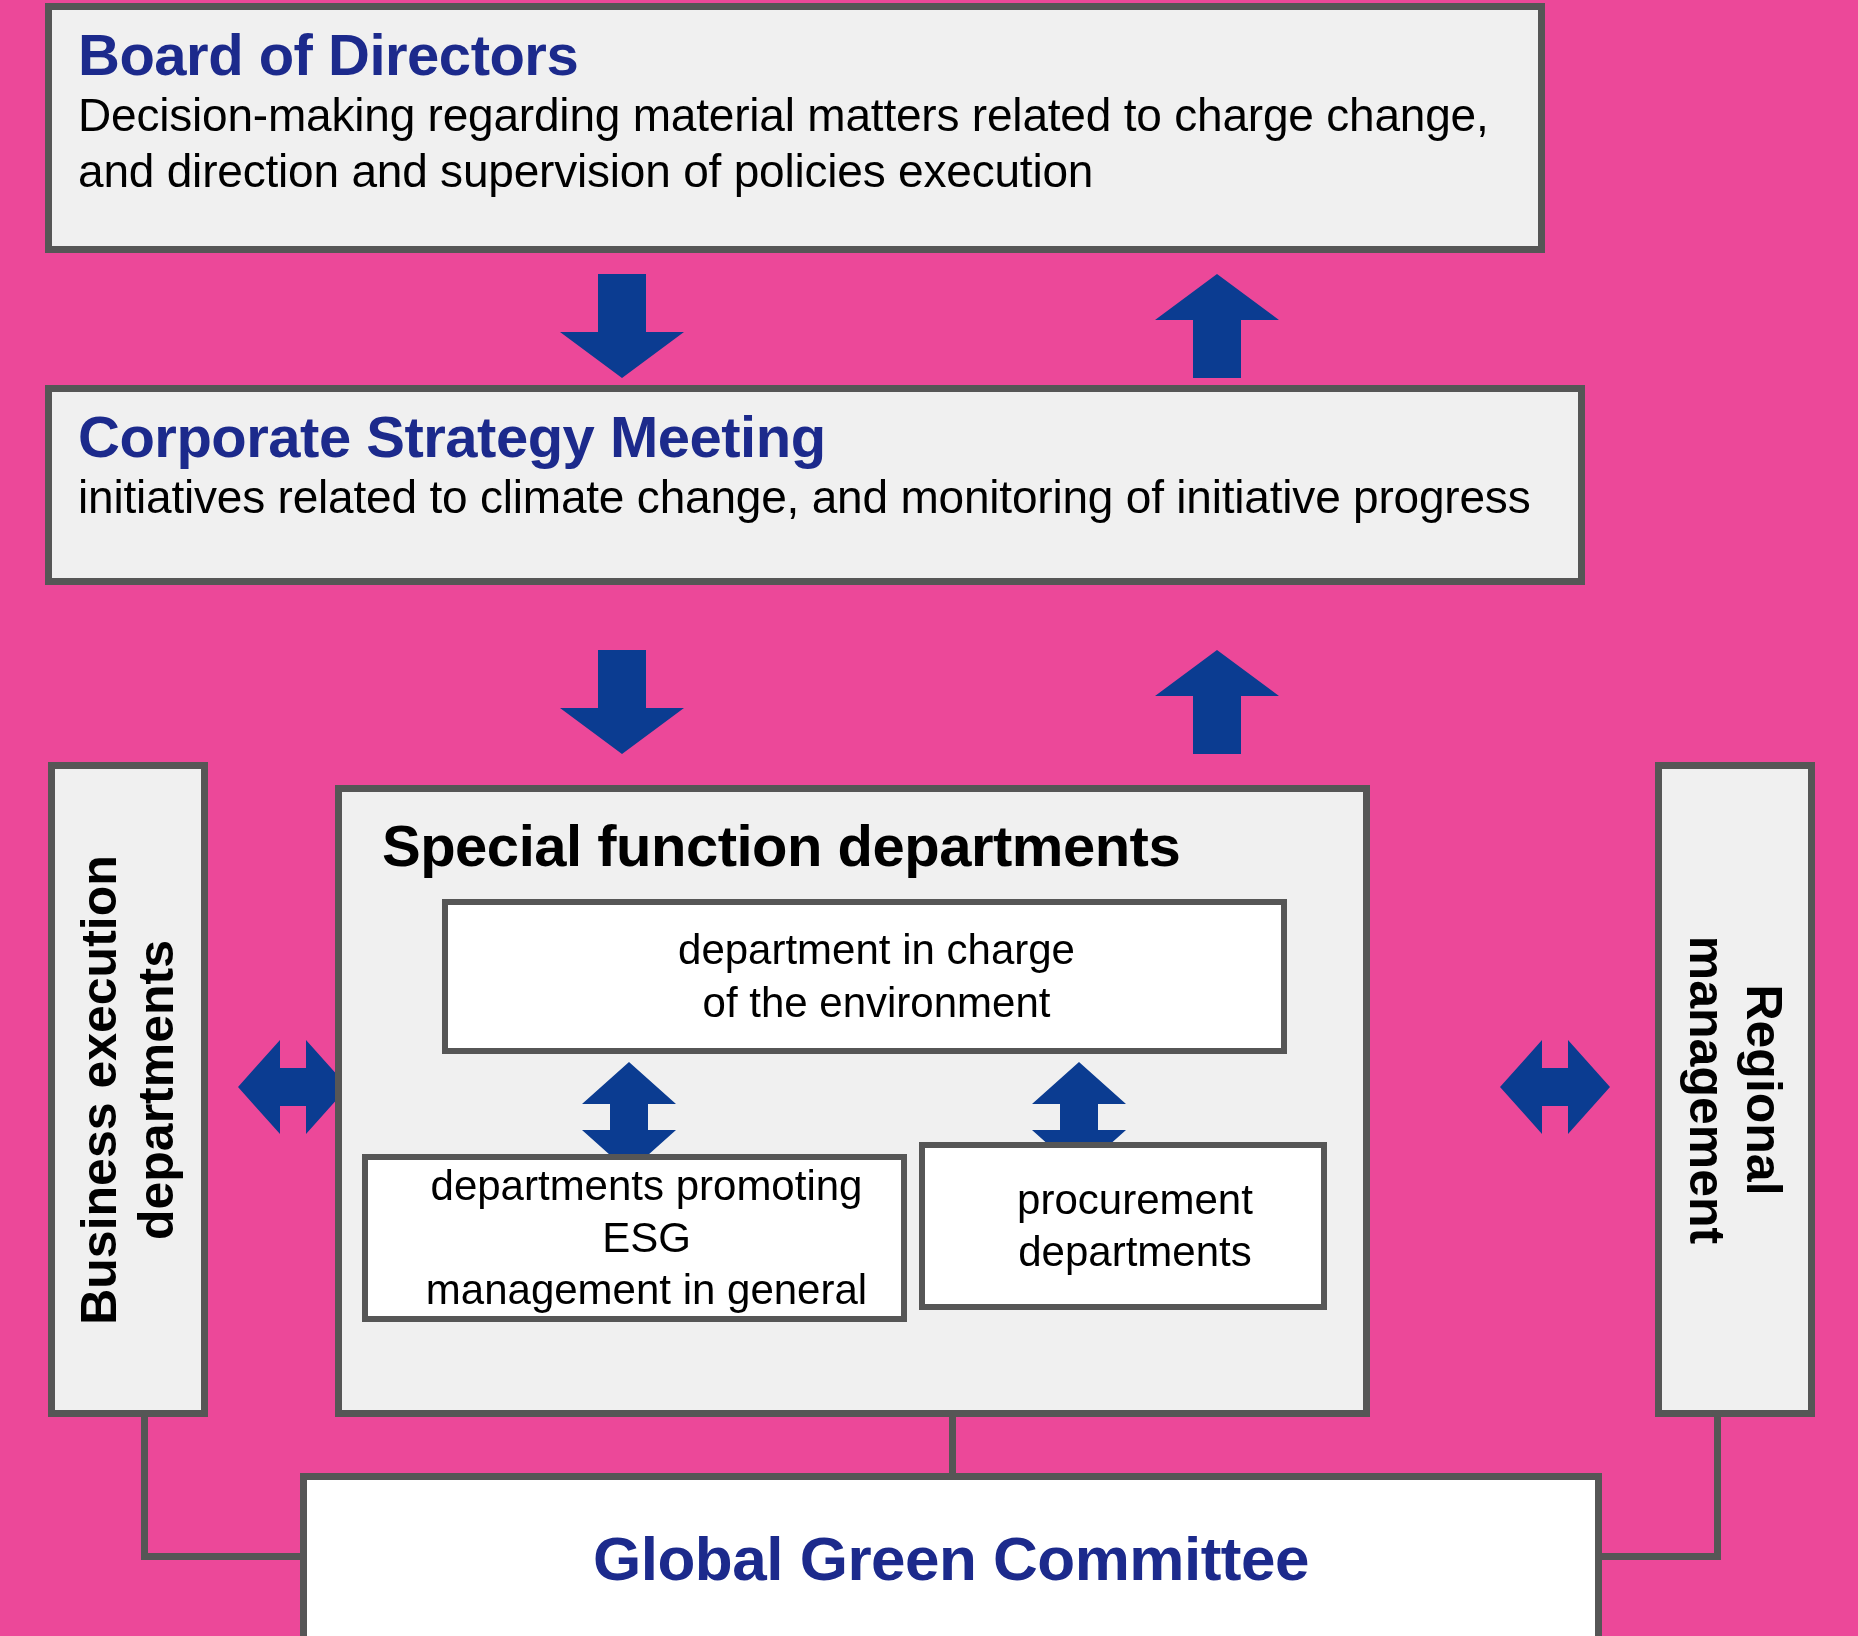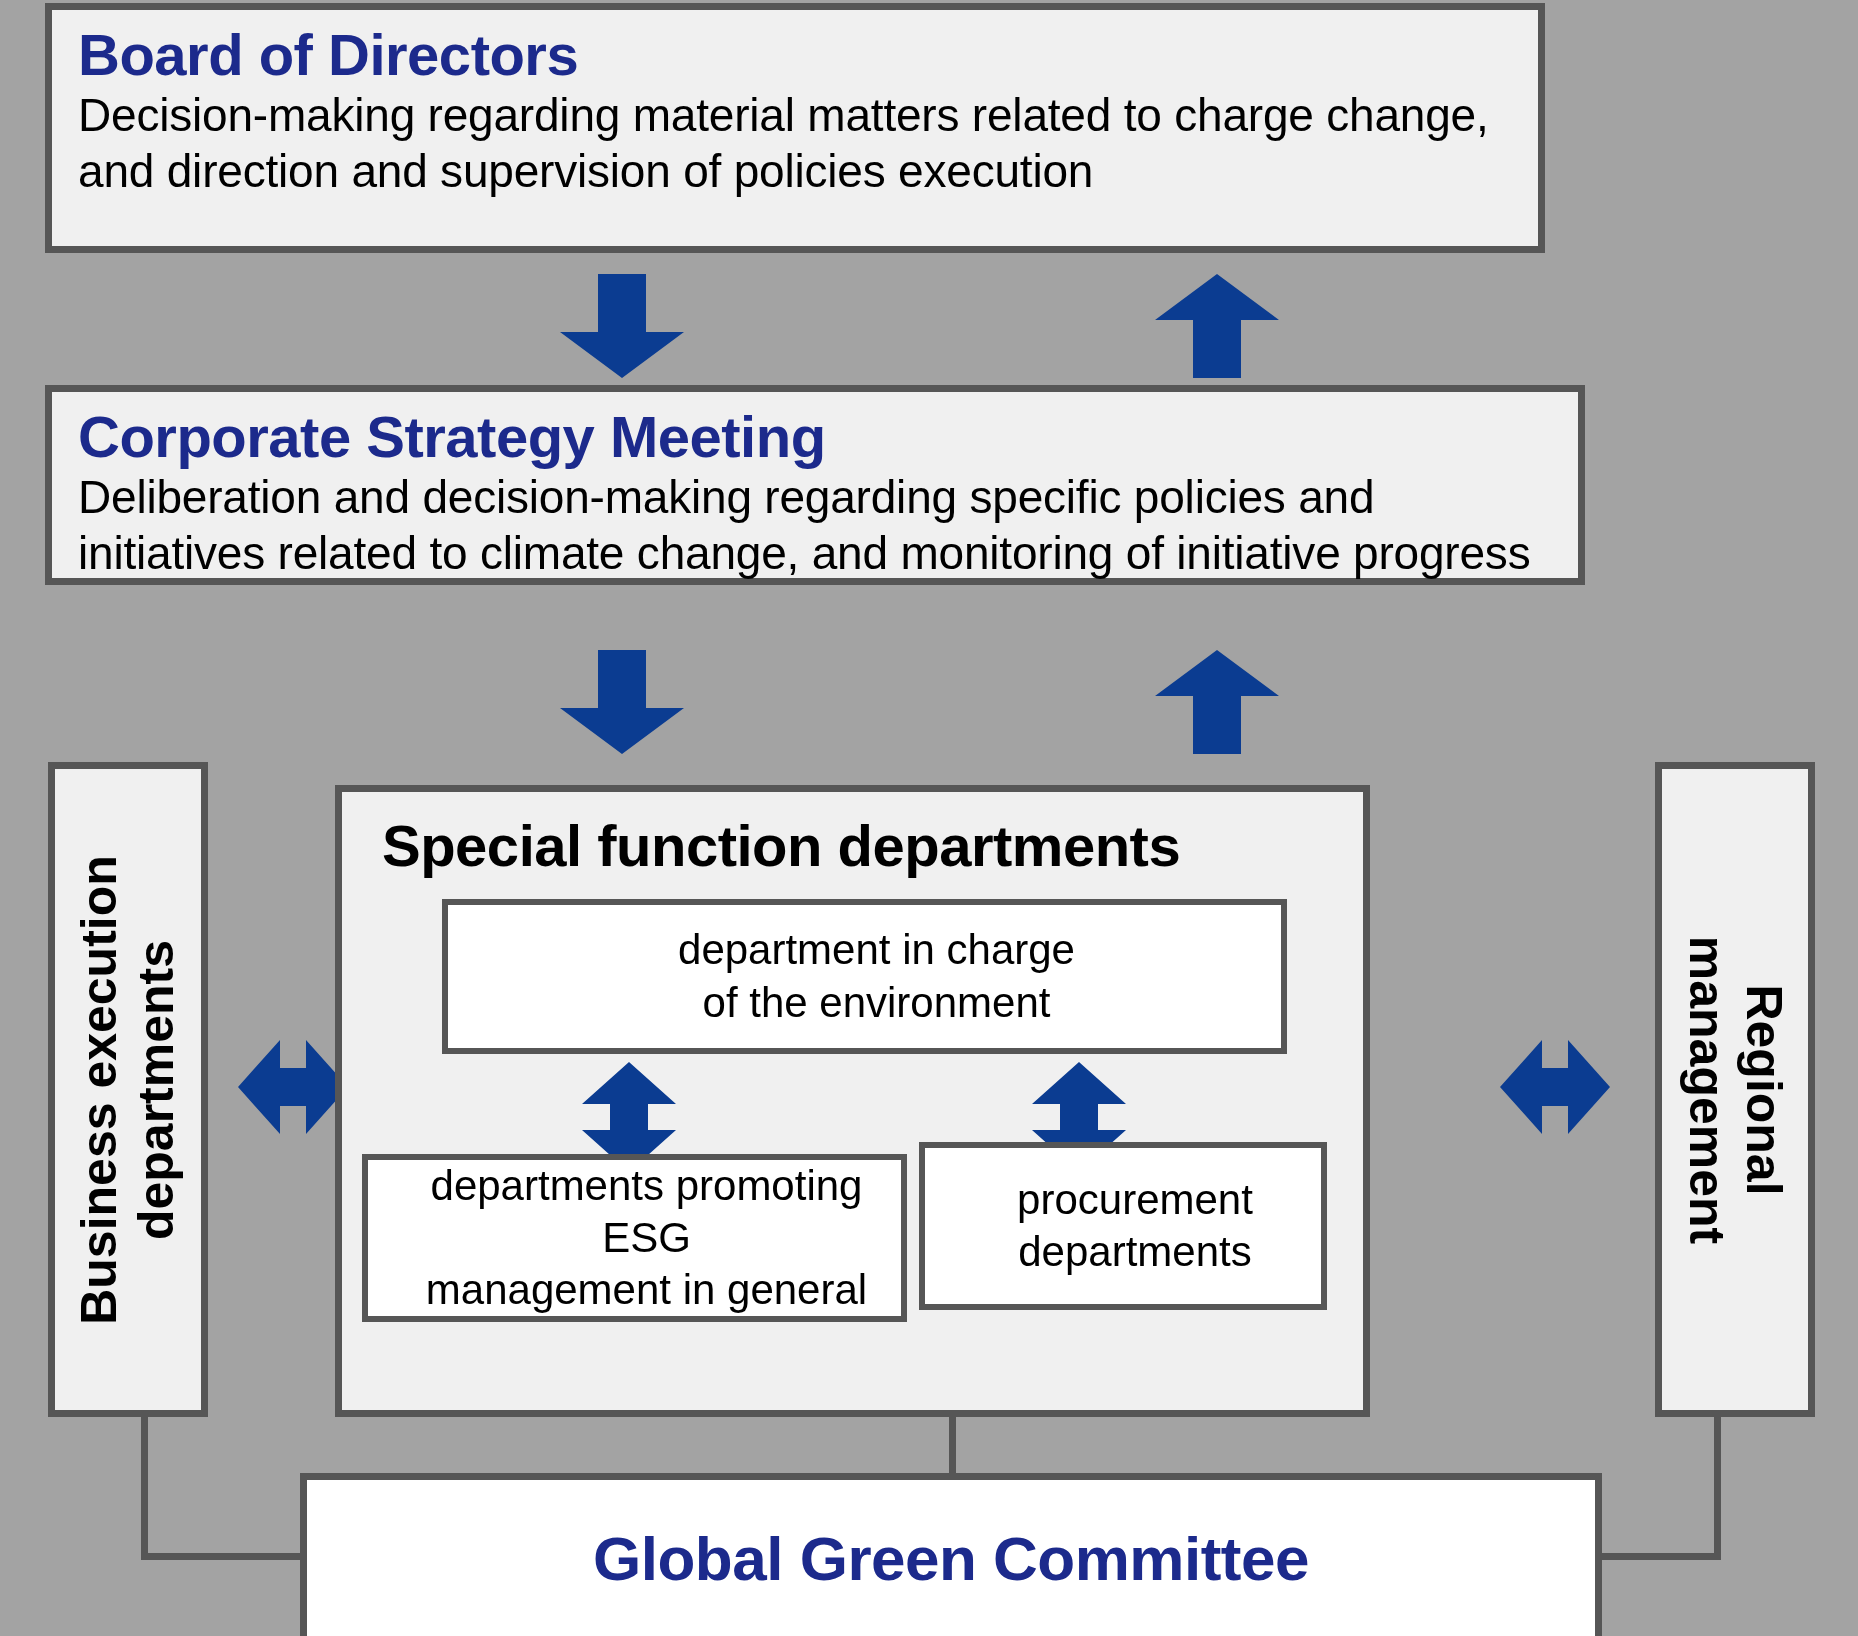--- a/index.html
+++ b/index.html
@@ -10,21 +10,21 @@
   }
   body {
     width: 1858px;
     height: 1636px;
     font-family: "Liberation Sans", sans-serif;
   }
   #stage {
     position: relative;
     width: 1858px;
     height: 1636px;
-    background: #a3a3a3;
+    background: #ec4899;
     overflow: hidden;
   }
 
   
   .gbox {
     position: absolute;
     background: #f0f0f0;
     border: 7px solid #565656;
     box-sizing: border-box;
   }
@@ -143,21 +143,20 @@
 
   <div class="arrow" style="left:1155px; top:274px;">
     <svg width="124" height="104" viewBox="0 0 124 104">
       <polygon points="62,0 124,46 86,46 86,104 38,104 38,46 0,46" fill="#0b3c91"></polygon>
     </svg>
   </div>
 
   <div class="gbox" id="csm-box">
     <div class="title-blue">Corporate Strategy Meeting</div>
     <div class="body-black">
-      <div>Deliberation and decision-making regarding specific policies and</div>
       <div>initiatives related to climate change, and monitoring of initiative progress</div>
     </div>
   </div>
 
   <div class="arrow" style="left:560px; top:650px;">
     <svg width="124" height="104" viewBox="0 0 124 104">
       <polygon points="38,0 86,0 86,58 124,58 62,104 0,58 38,58" fill="#0b3c91"></polygon>
     </svg>
   </div>
 

